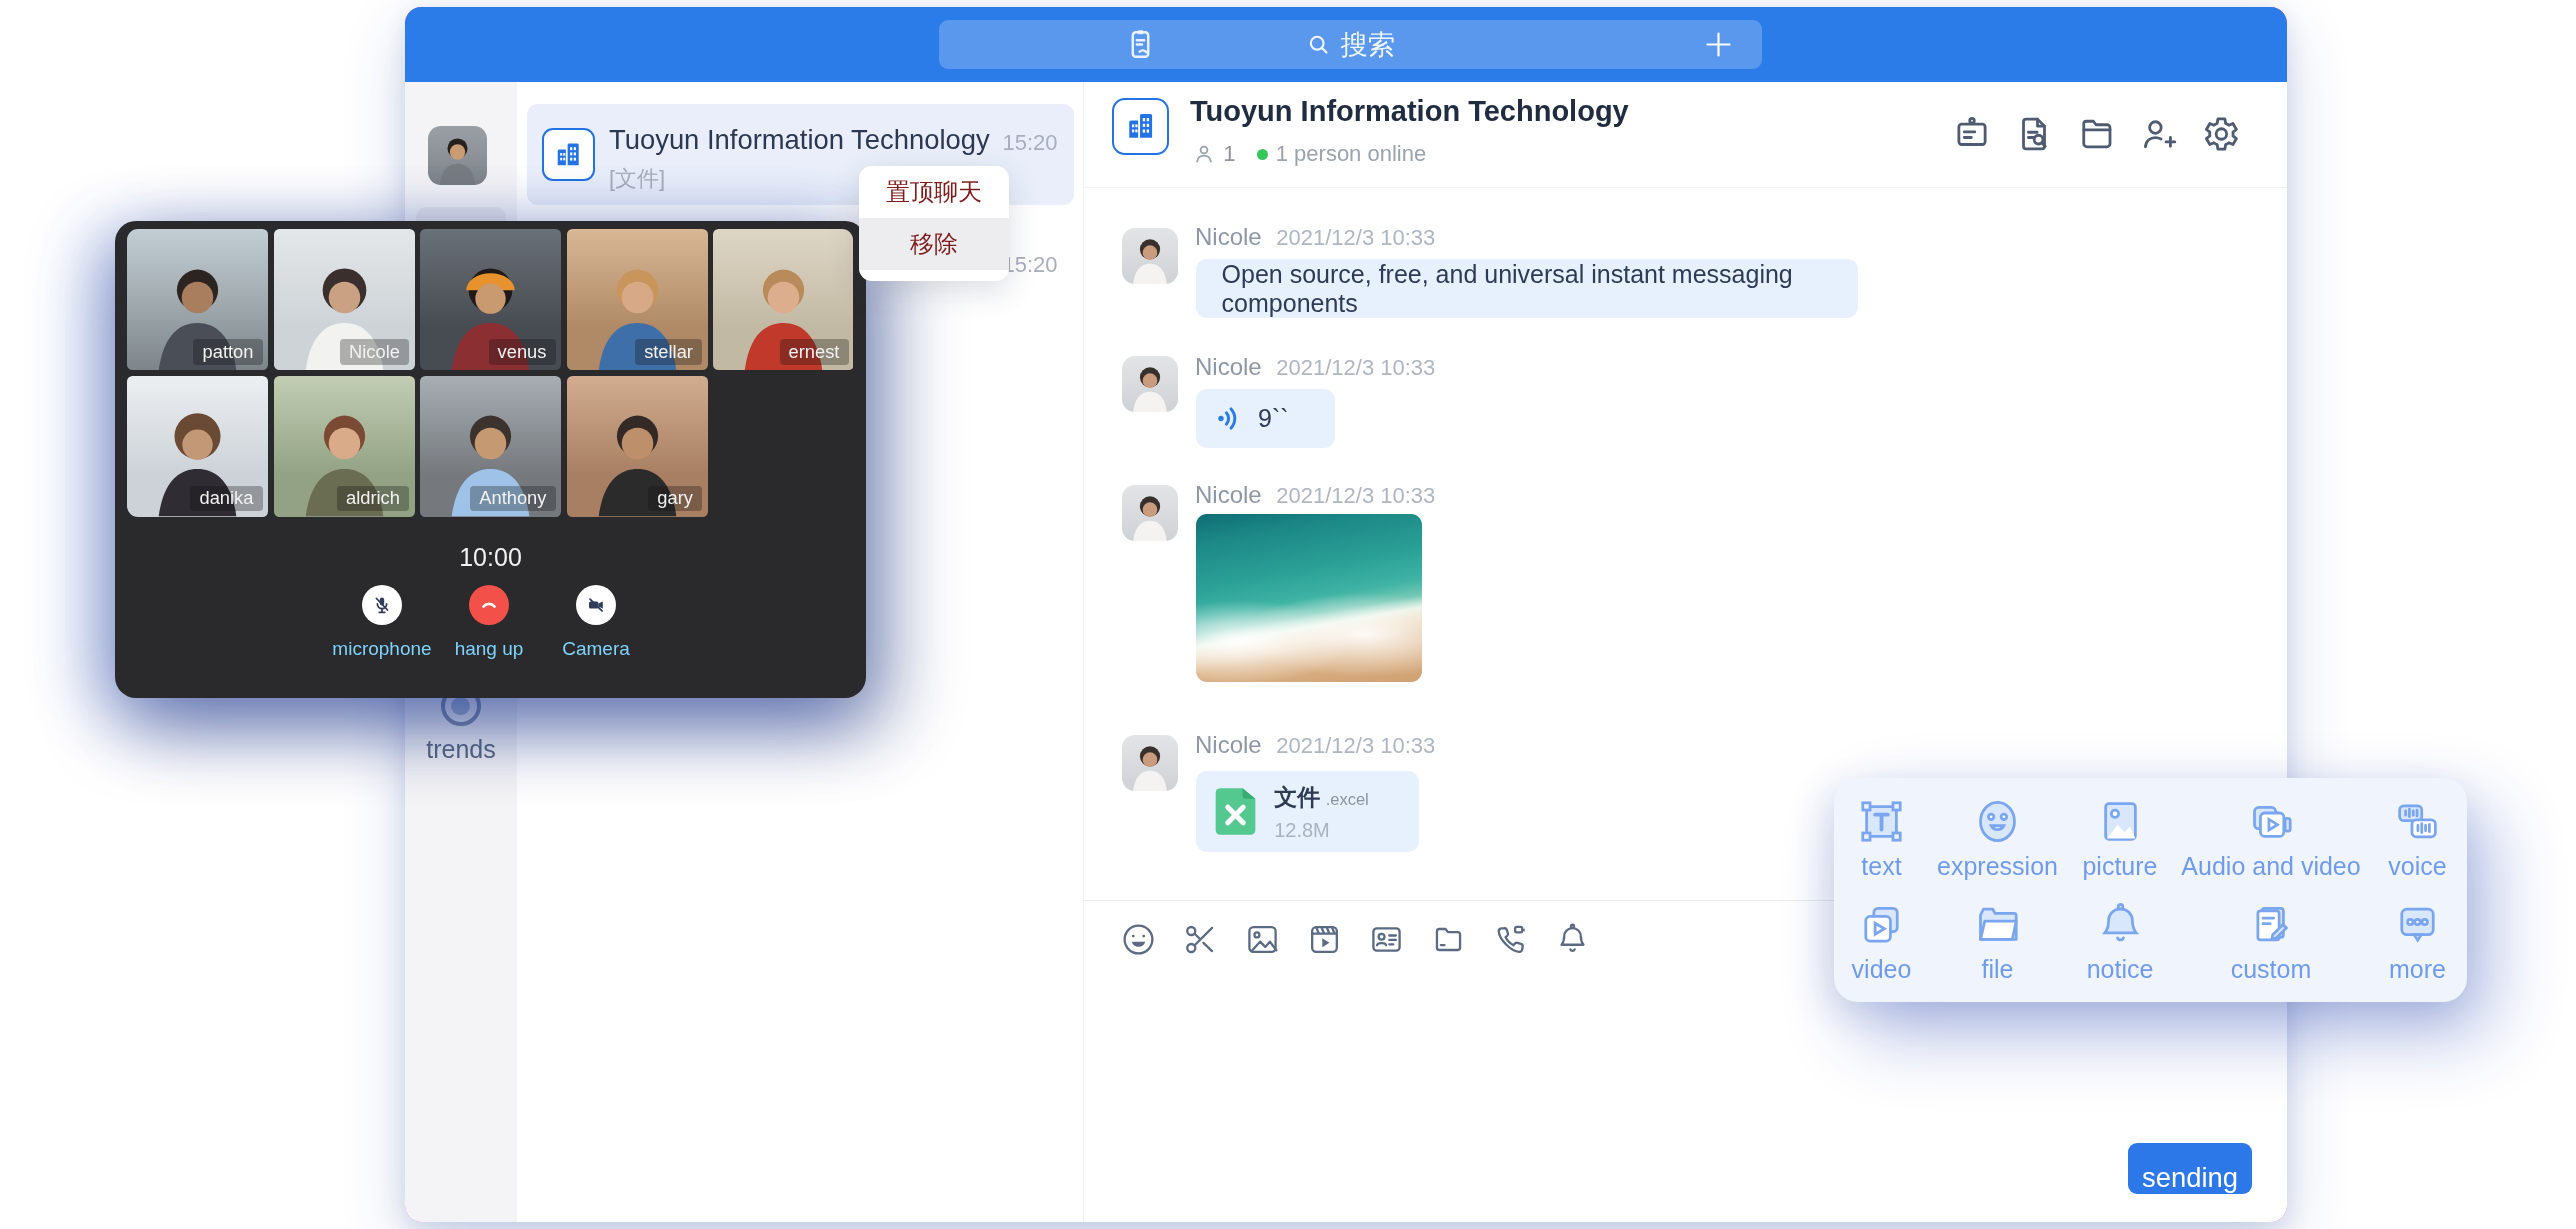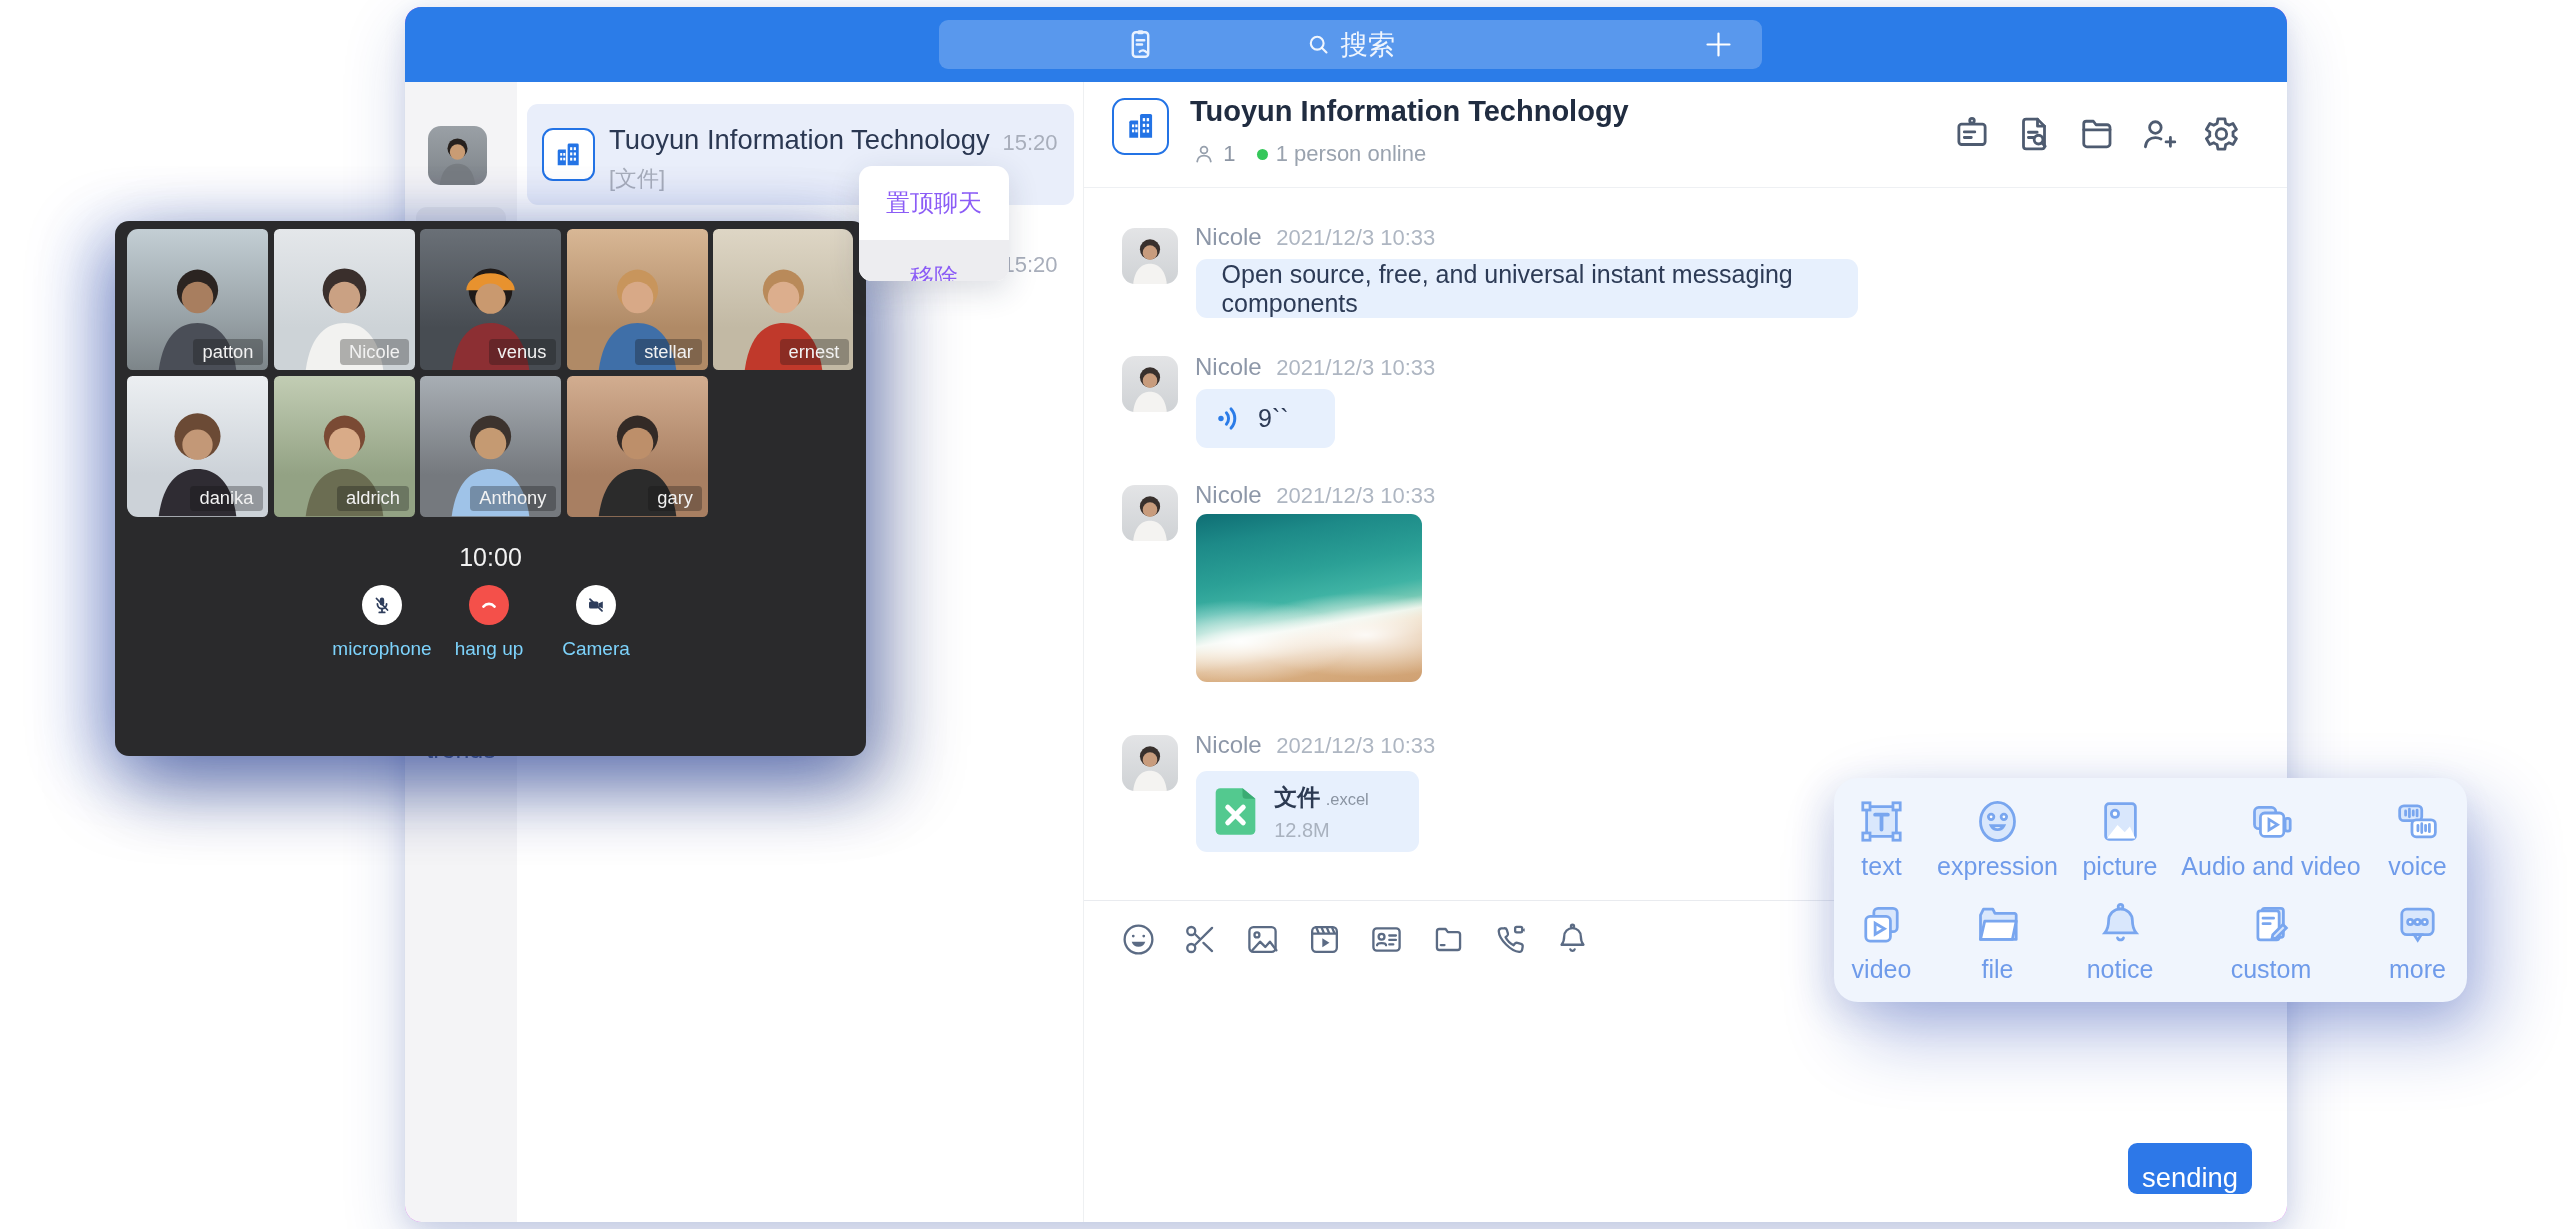--- a/index.html
+++ b/index.html
@@ -32,21 +32,21 @@
   .chat-item.sel{background:#e9eefa}
   .citem-icon{position:absolute;left:14.6px;top:24px;width:53px;height:53px;border-radius:11px;background:#fff;
     border:2.7px solid #2373e5;display:flex;align-items:center;justify-content:center}
   .citem-title{position:absolute;left:82px;top:20px;font-size:27.4px;font-weight:500;color:#2b3852;white-space:nowrap}
   .citem-prev{position:absolute;left:82px;top:60px;font-size:22px;color:#a8aebb}
   .citem-time{position:absolute;right:16.5px;top:25.6px;font-size:22px;color:#a8aebb}
 
   
   .ctx-menu{position:absolute;left:859px;top:166px;width:150px;height:115px;background:#fff;border-radius:12.8px;
     box-shadow:0 9.1px 31px rgba(40,50,80,.16);z-index:50;overflow:hidden}
-  .ctx-item{height:74px;display:flex;align-items:center;justify-content:center;font-size:24px;color:#8b5cf6}
+  .ctx-item{height:52px;display:flex;align-items:center;justify-content:center;font-size:24px;color:#7f1d1d}
   .ctx-item.alt{background:#ededf0}
 
   
   .main{position:absolute;left:679px;top:75px;right:0;bottom:0;background:#fff}
   .chat-header{position:absolute;left:0;top:0;right:0;height:106px;border-bottom:1.8px solid #eef0f3;background:#fff}
   .hdr-icon{position:absolute;left:28px;top:15.6px;width:57px;height:57px;border-radius:12.8px;background:#fff;
     border:2.7px solid #2373e5;display:flex;align-items:center;justify-content:center}
   .hdr-title{position:absolute;left:106px;top:12.8px;font-size:29px;font-weight:700;color:#202c40;white-space:nowrap}
   .hdr-sub{position:absolute;left:108px;top:59px;display:flex;align-items:center;gap:7.3px;font-size:22px;color:#8d96a4}
   .dot{width:11px;height:11px;border-radius:50%;background:#35c75a;margin-left:14.6px}
@@ -76,21 +76,21 @@
 
   
   .toolbar{position:absolute;left:0;right:0;top:818px;height:77px;border-top:1.8px solid #e9ebef;
     display:flex;align-items:center;gap:25px;padding-left:36px}
   .toolbar svg{width:37px;height:37px}
 
   .send-btn{position:absolute;left:1723px;top:1136px;width:124px;height:51px;background:#2d78e8;border-radius:9.1px;
     color:#fff;font-size:27.4px;display:flex;align-items:flex-end;justify-content:center}
 
   
-  .call{position:absolute;left:115px;top:221px;width:751px;height:535px;background:#2a2a2c;border-radius:14px;z-index:30;
+  .call{position:absolute;left:115px;top:221px;width:751px;height:477px;background:#2a2a2c;border-radius:21px;z-index:30;
     box-shadow:0 27.4px 73px rgba(15,40,130,.40),-27.4px 9.1px 64px rgba(25,70,200,.22),27.4px 27.4px 73px rgba(10,30,100,.30)}
   .tiles{position:absolute;left:12px;top:8.2px;width:726px;display:grid;grid-template-columns:repeat(5,141px);
     grid-auto-rows:141px;gap:5.5px;border-radius:11px;overflow:hidden}
   .tile{position:relative;overflow:hidden;border-radius:5.5px}
   .tile .person{position:absolute;left:0;bottom:0;width:100%;height:86%}
   .tag{position:absolute;right:5.5px;bottom:5.5px;font-size:18.3px;color:#f2f2f2;background:rgba(15,15,15,.30);
     border-radius:3.7px;padding:1.8px 9.1px;max-width:92%;overflow:hidden;white-space:nowrap}
   .t1{background:linear-gradient(180deg,#c3ced4 0%,#9aa4a9 60%,#7d8589 100%)}
   .t2{background:linear-gradient(180deg,#e4e7ea 0%,#cdd3d7 70%)}
   .t3{background:linear-gradient(180deg,#efe9da 0%,#d6cdb8 70%)}

